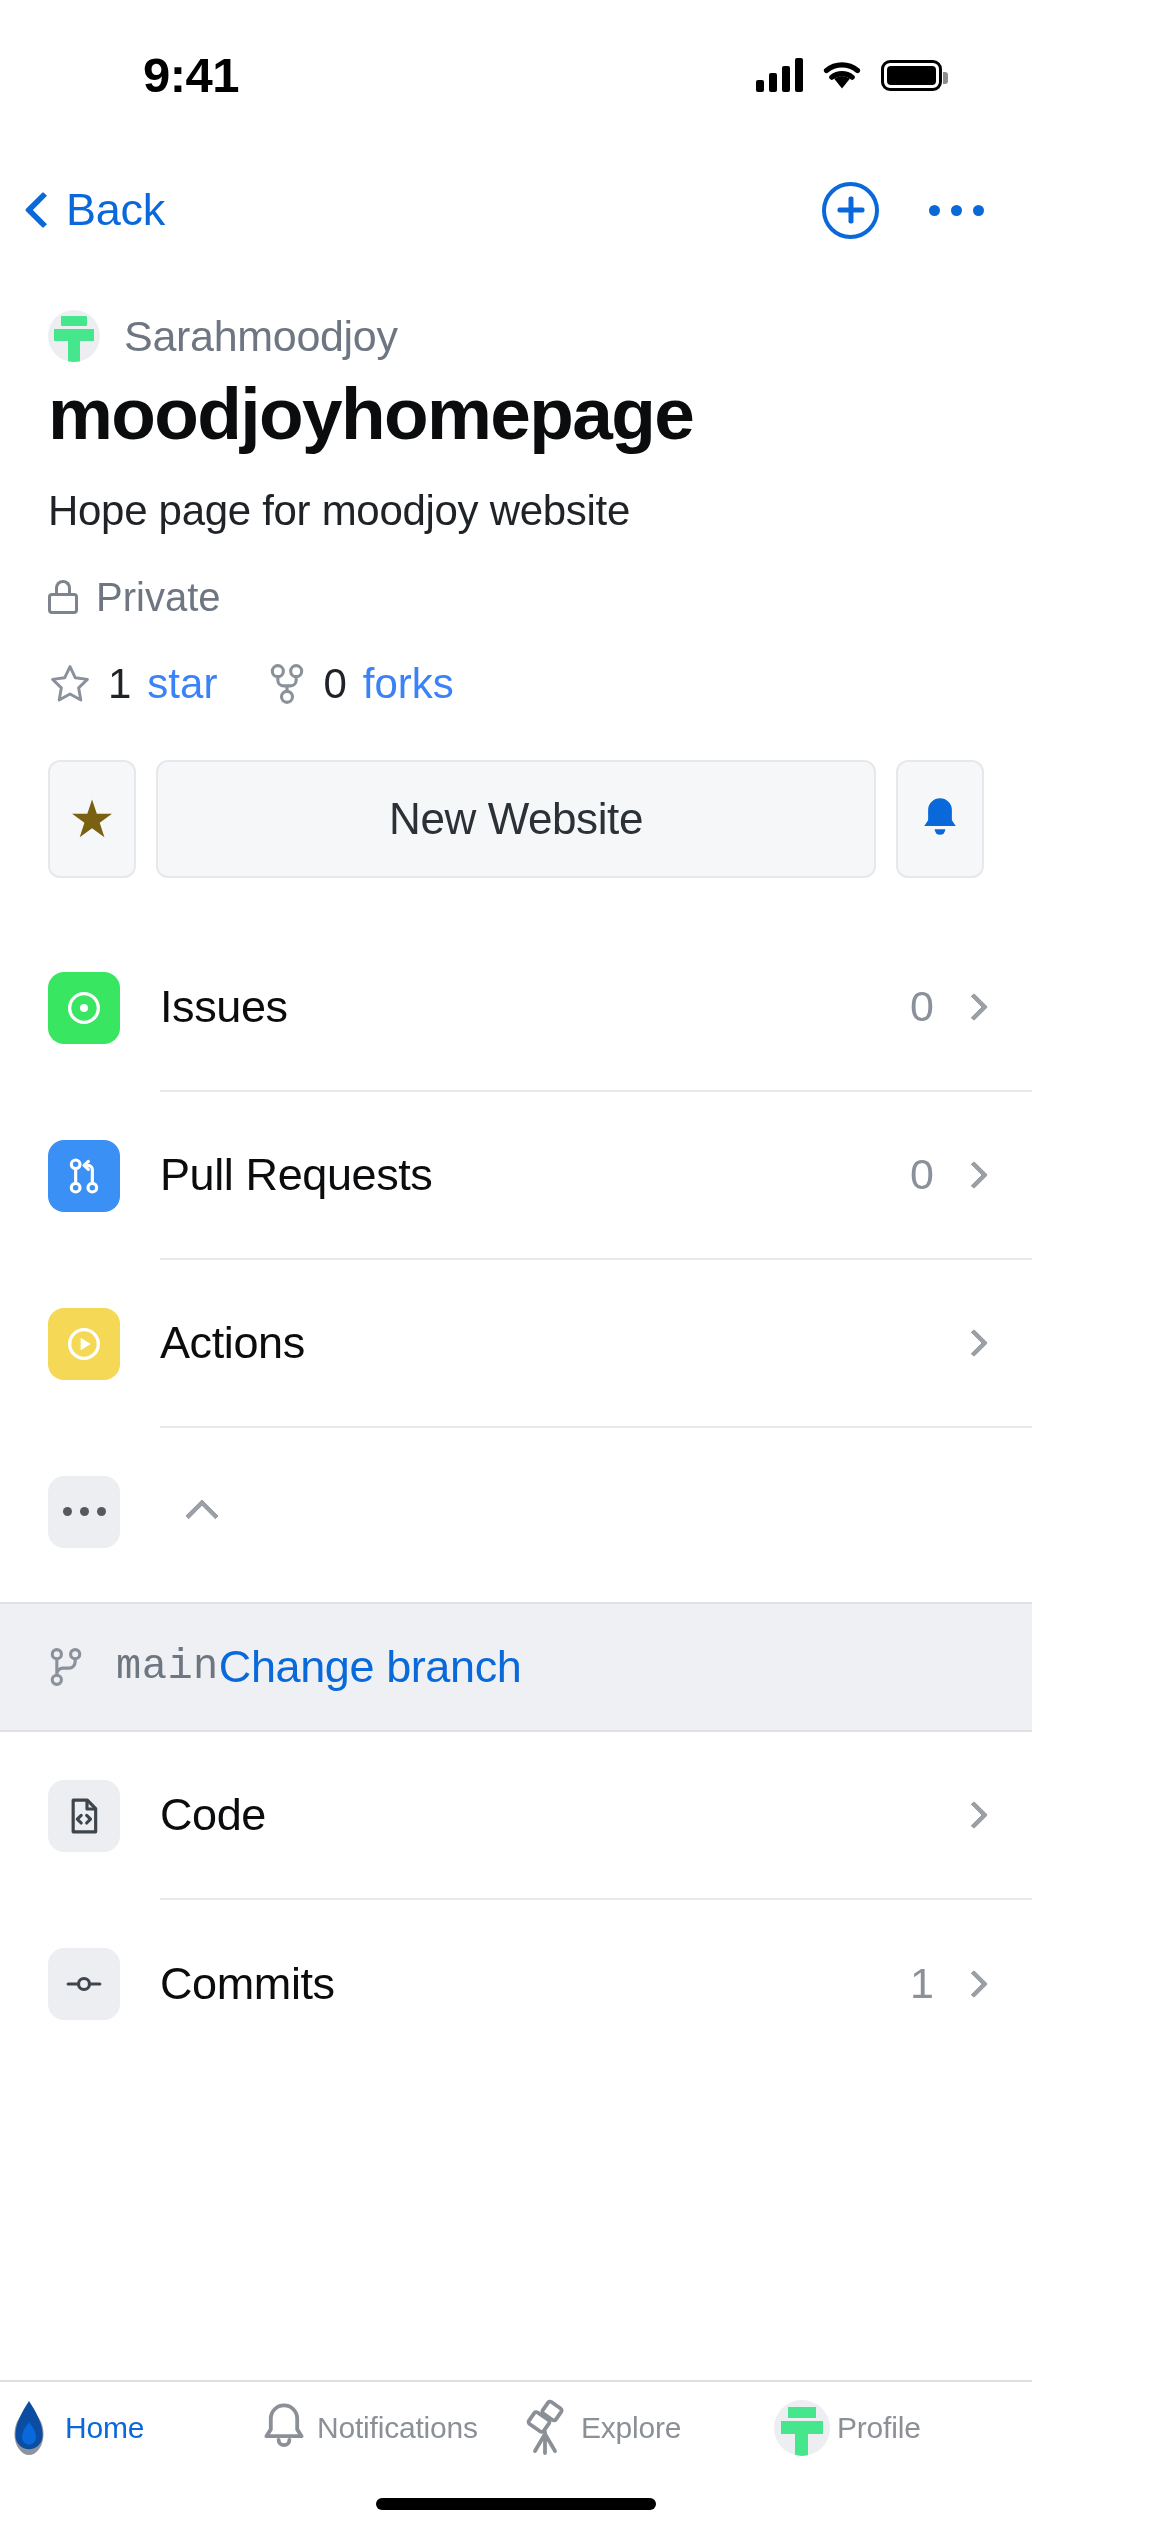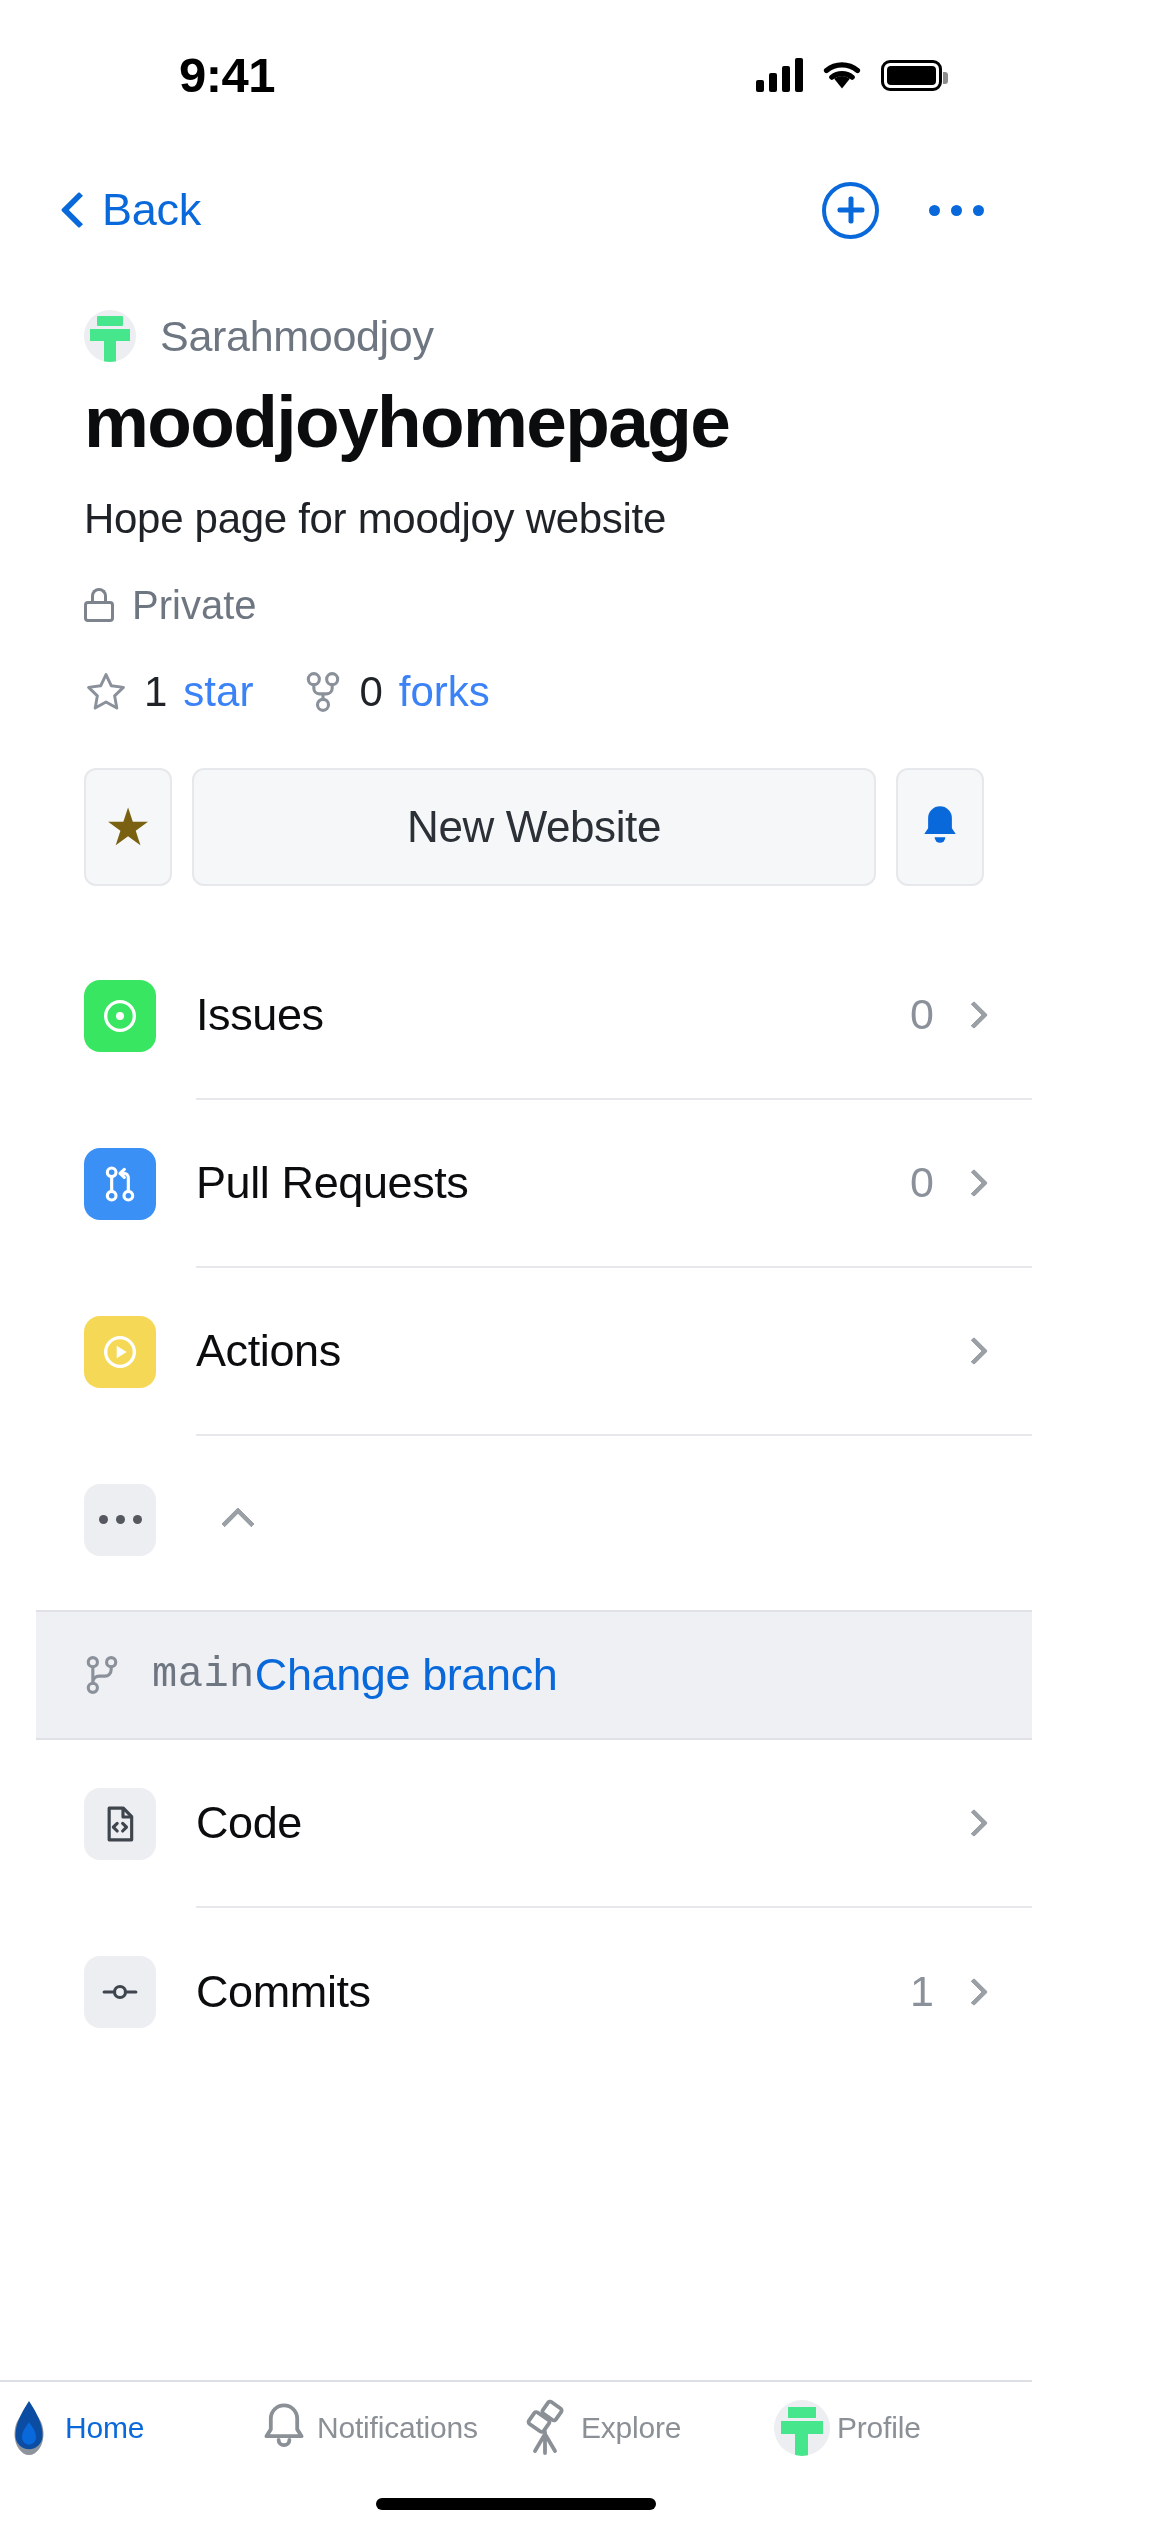--- a/index.html
+++ b/index.html
@@ -3,21 +3,21 @@
 <meta charset="utf-8">
 <style>
   * { margin:0; padding:0; box-sizing:border-box; }
   html, body {
     width:1170px; height:2532px;
     background:#ffffff;
     font-family:"Liberation Sans", sans-serif;
     -webkit-font-smoothing:antialiased;
     overflow:hidden;
   }
-  .phone { position:relative; width:1032px; height:2532px; background:#fff; display:flex; flex-direction:column;padding-left:36px; }
+  .phone { position:relative; width:1032px; height:2532px; background:#fff; display:flex; flex-direction:column; }
 
   
   .statusbar {
     height:150px; flex:0 0 150px;
     display:flex; align-items:center; justify-content:space-between;
     padding:0 90px 0 0; position:relative;
   }
   .sb-time {
     position:absolute; left:143px; top:50%; transform:translateY(-50%);
     font-size:49px; font-weight:700; color:#000; letter-spacing:-0.5px;
@@ -46,21 +46,21 @@
 
   
   .repo-head { padding:40px 48px 0 48px; }
   .owner-row { display:flex; align-items:center; gap:24px; }
   .avatar { width:52px; height:52px; border-radius:50%; background:#eceef1; position:relative; overflow:hidden; flex:0 0 52px; }
   .avatar .ava-top { position:absolute; left:13px; top:6px; width:26px; height:10px; background:#46e68c; border-radius:1px; }
   .avatar .ava-bar { position:absolute; left:6px; top:19px; width:40px; height:12px; background:#46e68c; }
   .avatar .ava-stem { position:absolute; left:20px; top:19px; width:12px; height:33px; background:#46e68c; }
   .owner-name { font-size:43px; color:#6e7681; letter-spacing:-0.3px; }
 
-  .repo-title { font-size:73px; font-weight:700; color:#0b0c0d; letter-spacing:-1.6px; margin-top:22px; line-height:1.05; }
+  .repo-title { font-size:73px; font-weight:700; color:#0b0c0d; letter-spacing:-1.6px; margin-top:14px; line-height:1.05; }
   .repo-desc { font-size:42px; color:#1f2328; margin-top:34px; letter-spacing:-0.3px; }
 
   .meta-row { display:flex; align-items:center; gap:18px; margin-top:40px; }
   .meta-row .lbl { font-size:40px; color:#6e7681; }
   .lock-ico { width:30px; height:34px; position:relative; flex:0 0 30px; }
   .lock-ico .body { position:absolute; bottom:0; left:0; width:30px; height:21px; border:3.5px solid #7d848d; border-radius:4px; }
   .lock-ico .shackle { position:absolute; top:0; left:7px; width:16px; height:15px; border:3.5px solid #7d848d; border-bottom:none; border-radius:9px 9px 0 0; }
 
   .stats-row { display:flex; align-items:center; gap:22px; margin-top:40px; }
   .stat { display:flex; align-items:center; gap:16px; }

